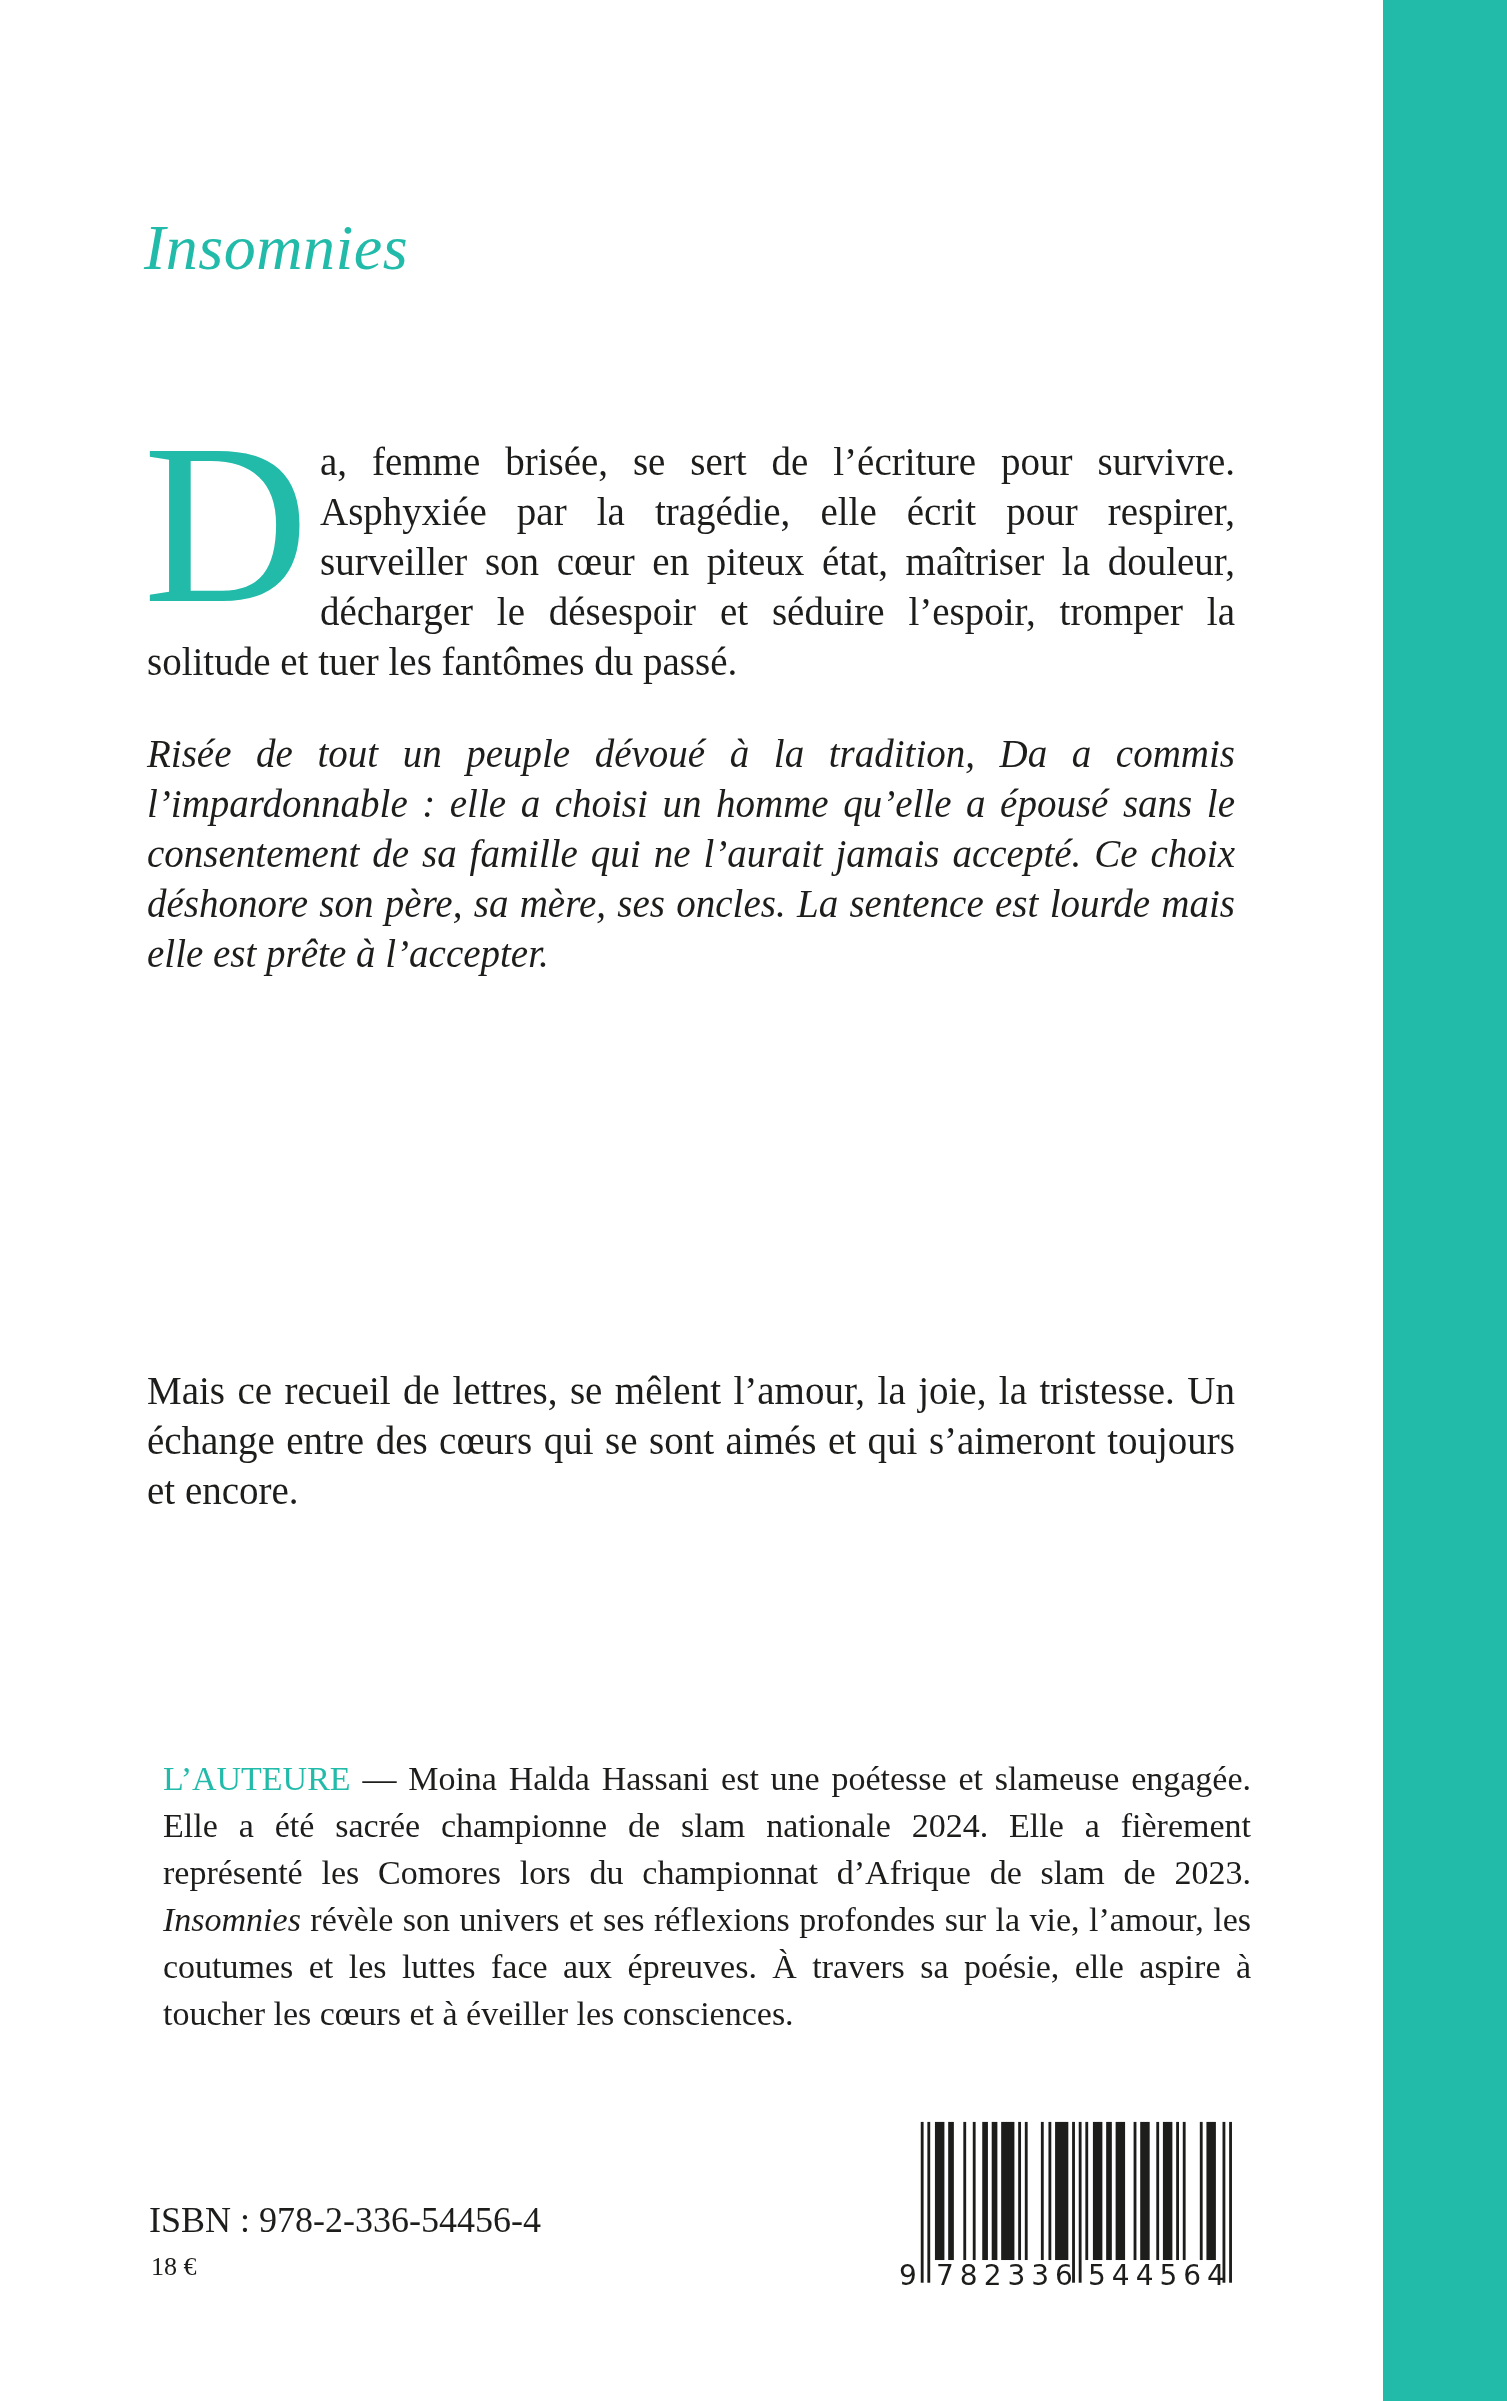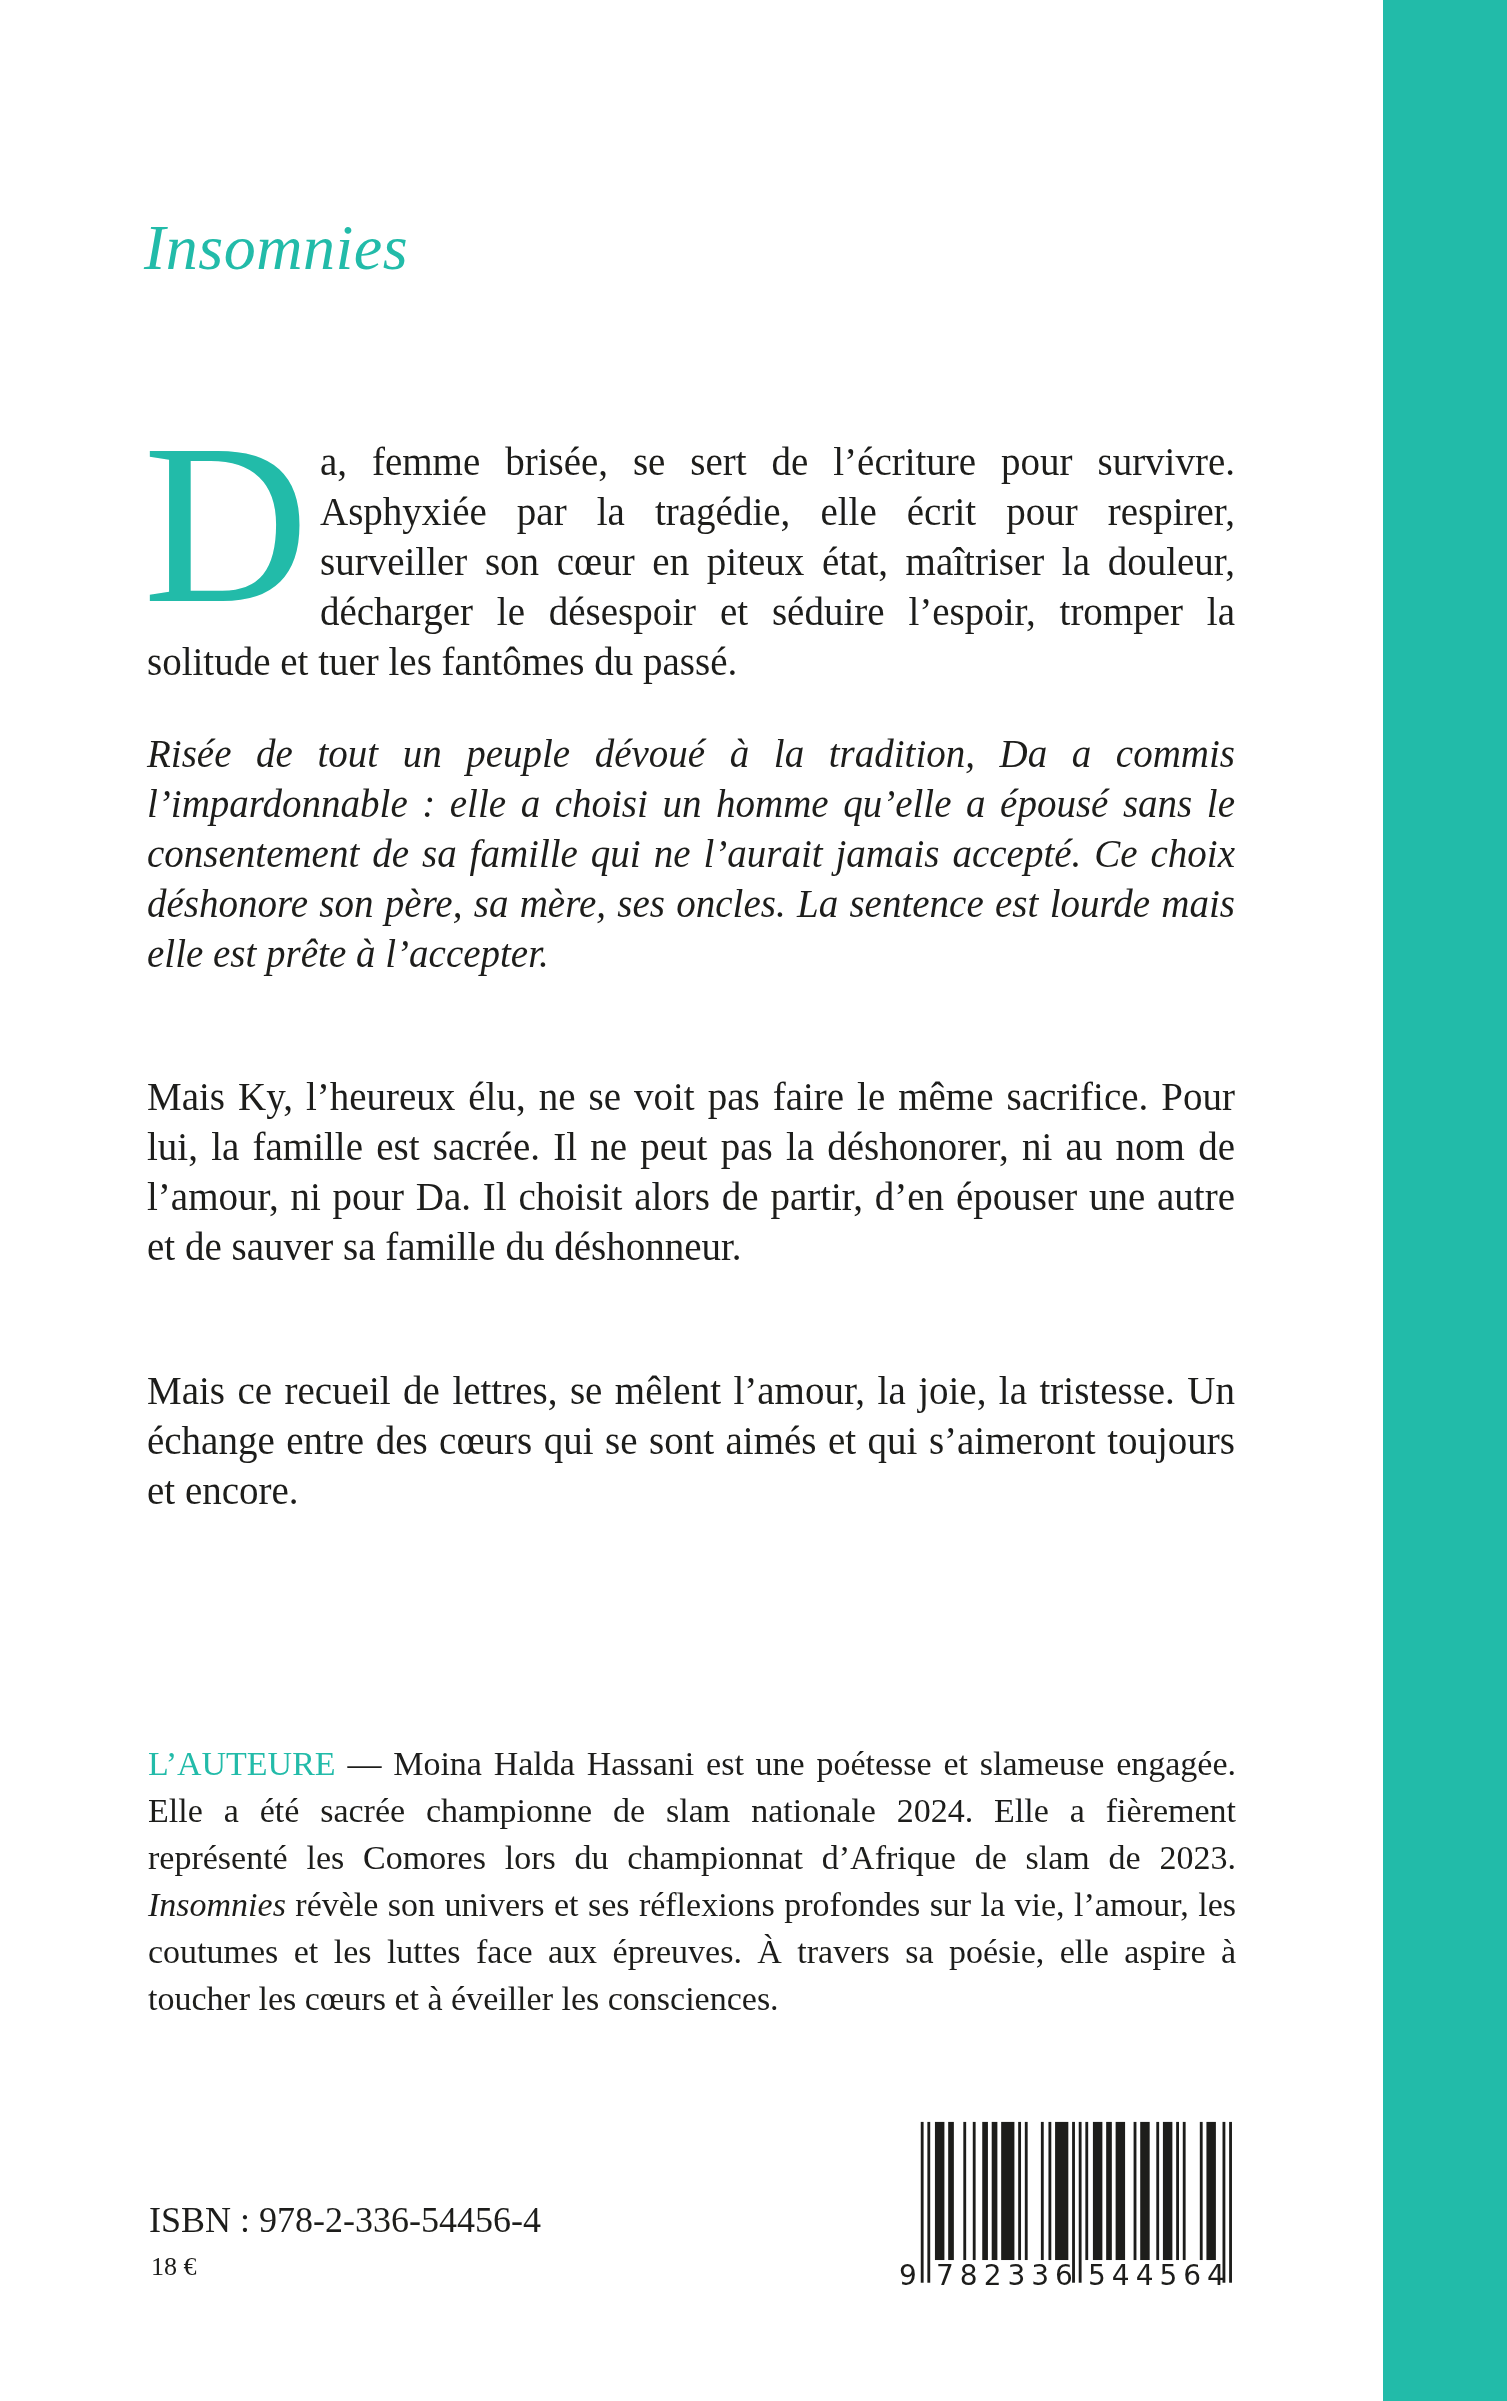--- a/index.html
+++ b/index.html
@@ -7,21 +7,21 @@
     .page { position: absolute; left: 0; top: 0; width: 1260px; height: 2402px; background: #ffffff; }
     .spine-band { position: absolute; left: 1383px; top: 0; width: 125px; height: 2402px; background: #22BBA9; }
     .serif { font-family: "Liberation Serif", "DejaVu Serif", serif; color: #1d1d1b; }
     .title { position: absolute; left: 144px; top: 216px; font-size: 64px; font-style: italic; color: #22BBA9; line-height: 1; letter-spacing: 0.5px; }
     .body-block { position: absolute; left: 147px; width: 1088px; font-size: 39px; line-height: 50px; text-align: justify; text-align-last: left; margin: 0; }
     .p1 { top: 437px; }
     .dropcap { float: left; font-size: 229px; line-height: 163px; color: #22BBA9; margin: 5.7px 11.4px -5.7px -3.8px; padding: 0; height: 163px; }
     .p2 { top: 729px; font-style: italic; }
     .p3 { top: 1072px; }
     .p4 { top: 1366px; }
-    .author { position: absolute; left: 147px; top: 1739px; width: 1088px; font-size: 34px; line-height: 47px; text-align: justify; text-align-last: left; margin: 1px; }
+    .author { position: absolute; left: 147px; top: 1739px; width: 1088px; font-size: 34px; line-height: 47px; text-align: justify; text-align-last: left; margin: 16px; }
     .author-label { color: #22BBA9; }
     .italic { font-style: italic; }
     .isbn { position: absolute; left: 149px; top: 2202px; font-size: 36px; line-height: 1; }
     .price { position: absolute; left: 151px; top: 2254px; font-size: 26px; line-height: 1; }
     .barcode { position: absolute; left: 899px; top: 2118px; width: 350px; height: 180px; }
     .barcode-digits { position: absolute; top: 2262px; font-family: "DejaVu Sans", sans-serif; font-size: 28px; color: #1d1d1b; letter-spacing: 6px; line-height: 1; }
   </style>
 </head>
 <body>
 
@@ -31,21 +31,20 @@
 
   <div class="title serif">Insomnies</div>
 
   <p class="body-block p1 serif">
     <span class="dropcap">D</span>
     <span>a, femme brisée, se sert de l’écriture pour survivre. Asphyxiée par la tragédie, elle écrit pour respirer, surveiller son cœur en piteux état, maîtriser la douleur, décharger le désespoir et séduire l’espoir, tromper la solitude et tuer les fantômes du passé.</span>
   </p>
 
   <p class="body-block p2 serif">Risée de tout un peuple dévoué à la tradition, Da a commis l’impardonnable : elle a choisi un homme qu’elle a épousé sans le consentement de sa famille qui ne l’aurait jamais accepté. Ce choix déshonore son père, sa mère, ses oncles. La sentence est lourde mais elle est prête à l’accepter.</p>
 
-  <p class="body-block p3 serif">Mais Ky, l’heureux élu, ne se voit pas faire le même sacrifice. Pour lui, la famille est sacrée. Il ne peut pas la déshonorer, ni au nom de l’amour, ni pour Da. Il choisit alors de partir, d’en épouser une autre et de sauver sa famille du déshonneur.</p>
 
   <p class="body-block p4 serif">Mais ce recueil de lettres, se mêlent l’amour, la joie, la tristesse. Un échange entre des cœurs qui se sont aimés et qui s’aimeront toujours et encore.</p>
 
   <p class="author serif"><span class="author-label">L’AUTEURE</span><span> — </span><span>Moina Halda Hassani est une poétesse et slameuse engagée. Elle a été sacrée championne de slam nationale 2024. Elle a fièrement représenté les Comores lors du championnat d’Afrique de slam de 2023. </span><span class="italic">Insomnies</span><span> révèle son univers et ses réflexions profondes sur la vie, l’amour, les coutumes et les luttes face aux épreuves. À travers sa poésie, elle aspire à toucher les cœurs et à éveiller les consciences.</span></p>
 
   <div class="isbn serif">ISBN : 978-2-336-54456-4</div>
   <div class="price serif">18 €</div>
 
   <svg class="barcode" viewBox="0 0 370 190" xmlns="http://www.w3.org/2000/svg">
     <g fill="#1d1d1b">

